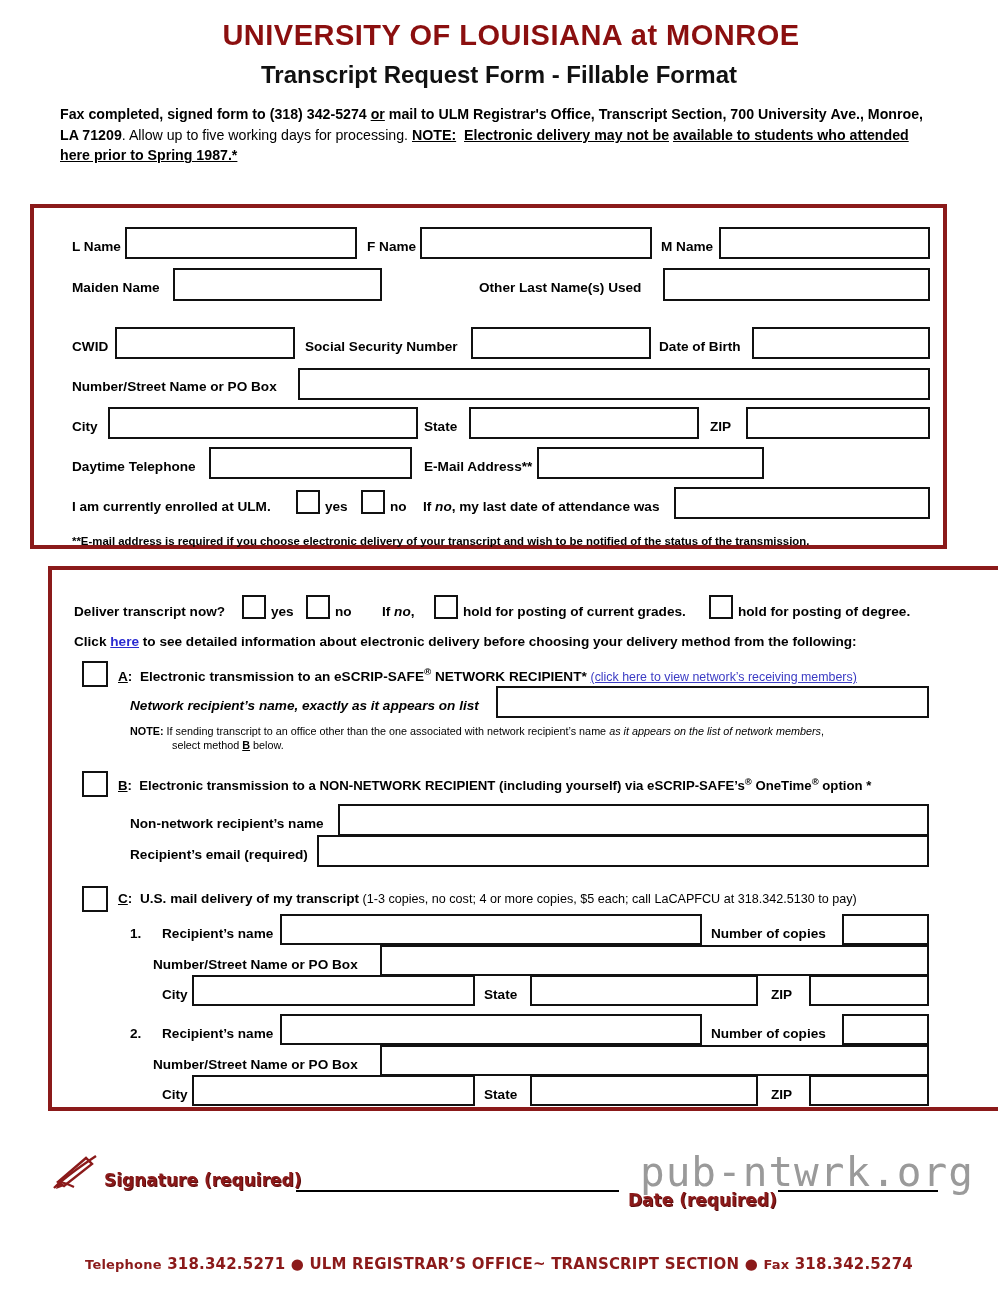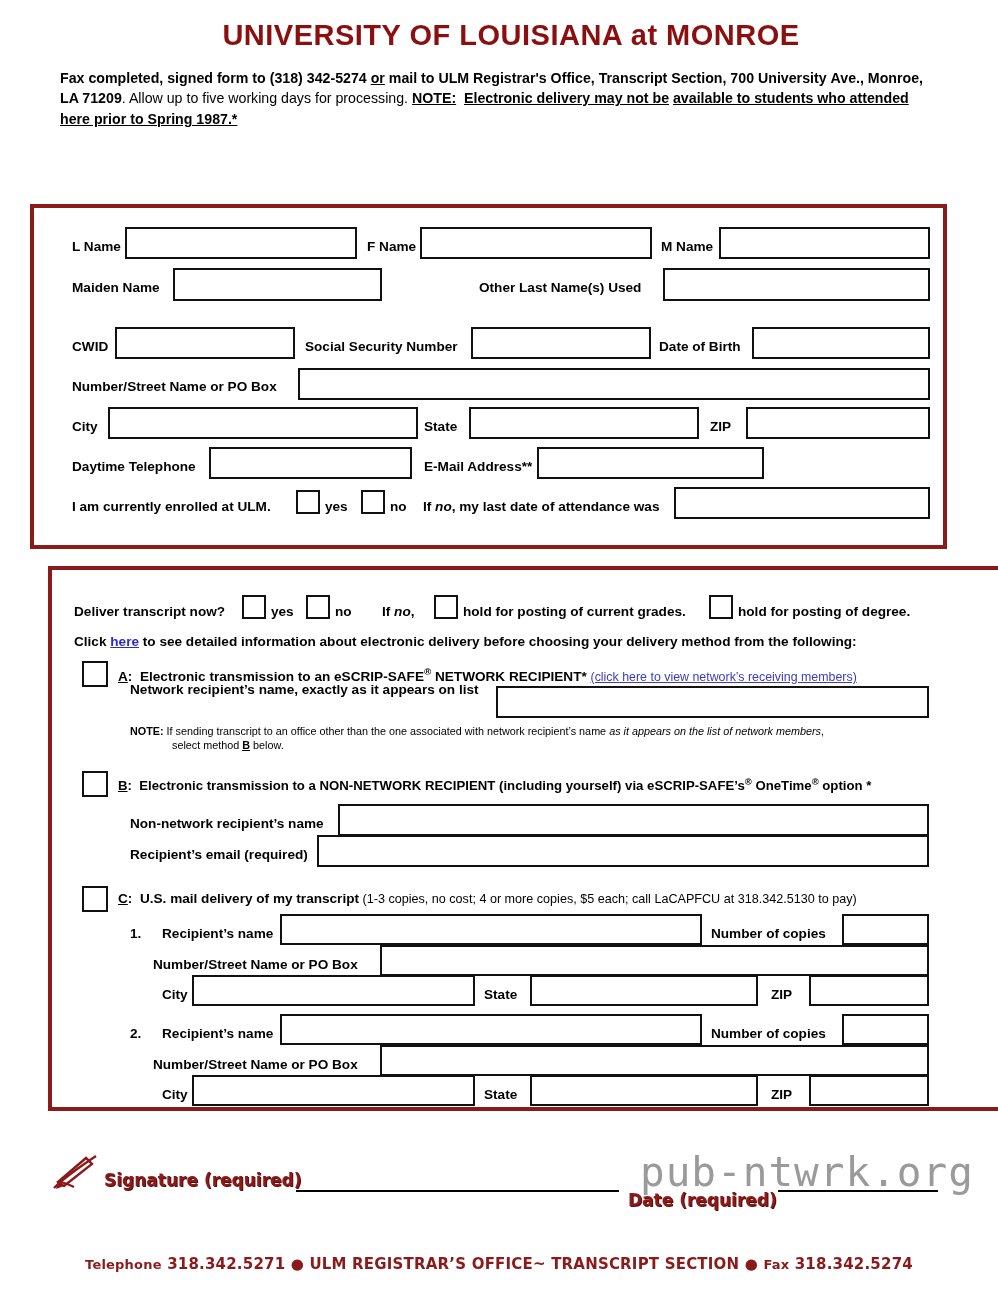--- a/index.html
+++ b/index.html
@@ -174,20 +174,21 @@
     color: #9a9a9a;
     letter-spacing: 1px;
     white-space: nowrap;
   }
 </style>
 </head>
 <body>
 
 <div class="hdr">
   <div class="univ-title">UNIVERSITY OF LOUISIANA at MONROE</div>
+  <div class="form-title">Transcript Request Form - Fillable Format</div>
 </div>
 
 <div class="intro">
   <span class="b">Fax completed, signed form to (318) 342-5274 </span><span class="b u">or</span><span class="b"> mail to ULM Registrar's Office, Transcript Section, 700 University</span>
   <span class="b">Ave., Monroe, LA  71209</span><span>.  Allow up to five  working days  for  processing.     </span><span class="b u">NOTE:</span><span class="b">&nbsp;&nbsp;</span><span class="b u">Electronic delivery may not be</span>
   <span class="b u">available to students who attended here prior to Spring 1987.*</span>
 </div>
 
 <div id="vlabel-student" class="vlabel">
   <span>Student Information</span>
@@ -230,20 +231,21 @@
   <input class="box" type="text" style="left: 503px; top: 239px; width: 227px; height: 32px;" value="">
 
   <div class="lbl" style="left:38px; top:292px;">I am currently enrolled at ULM.</div>
   <div class="cbx" style="left:262px; top:282px;"></div>
   <div class="lbl" style="left:291px; top:292px;">yes</div>
   <div class="cbx" style="left:327px; top:282px;"></div>
   <div class="lbl" style="left:356px; top:292px;">no</div>
   <div class="lbl" style="left:389px; top:292px;"><span>If </span><span class="i">no</span><span>,</span>&nbsp;<span>my last date of attendance was</span></div>
   <input class="box" type="text" style="left: 640px; top: 279px; width: 256px; height: 32px;" value="">
 
+  <div class="lbl-sm" style="left:38px; top:326px;">**E-mail address is required if you choose electronic delivery of your transcript and wish to be notified of the status of the transmission.</div>
 </div>
 
 <div id="vlabel-delivery" class="vlabel">
   <span>Transcript Delivery Information</span>
 </div>
 
 <div class="section" id="delivery-section">
 
   <div class="lbl" style="left:22px; top:35px;">Deliver transcript now?</div>
   <div class="cbx" style="left:190px; top:25px;"></div>
@@ -254,21 +256,21 @@
   <div class="cbx" style="left:382px; top:25px;"></div>
   <div class="lbl" style="left:411px; top:35px;">hold for posting of current grades.</div>
   <div class="cbx" style="left:657px; top:25px;"></div>
   <div class="lbl" style="left:686px; top:35px;">hold for posting of degree.</div>
 
   <div class="lbl" style="left:22px; top:65px;"><span>Click </span><span class="link">here</span><span> to see detailed information about electronic delivery before choosing your delivery method from the following:</span></div>
 
   <div class="cbx cbx-lg" style="left:30px; top:91px;"></div>
   <div class="lbl" style="left:66px; top:97px;"><span class="u">A</span><span>:</span>&nbsp;&nbsp;<span>Electronic transmission to an eSCRIP-SAFE</span><span class="reg">®</span><span> NETWORK RECIPIENT*</span>&nbsp;<span class="link-plain">(click here to view network’s receiving members)</span></div>
 
-  <div class="lbl" style="left:78px; top:113px;">Network recipient’s name, exactly as it appears on list</div>
+  <div class="lbl" style="left:78px; top:129px;font-style:italic;">Network recipient’s name, exactly as it appears on list</div>
   <input class="box" type="text" style="left: 444px; top: 116px; width: 433px; height: 32px;" value="">
 
   <div class="note-txt" style="left:78px; top:154px; width:800px;"><span class="b">NOTE:</span><span>  If sending transcript  to an office other than the one associated with network recipient’s name </span><span class="i">as it appears on the list of network members</span><span>,</span><br><span style="display:inline-block;width:42px;"></span><span>select method </span><span class="b u">B</span><span> below.</span></div>
 
   <div class="cbx cbx-lg" style="left:30px; top:201px;"></div>
   <div class="lbl" style="left:66px; top:207px; font-size:13.2px;"><span class="u">B</span><span>:</span>&nbsp;&nbsp;<span>Electronic transmission to a NON-NETWORK RECIPIENT (including yourself) via eSCRIP-SAFE’s</span><span class="reg">®</span><span> OneTime</span><span class="reg">®</span><span> option *</span></div>
 
   <div class="lbl" style="left:78px; top:247px;">Non-network recipient’s name</div>
   <input class="box" type="text" style="left: 286px; top: 234px; width: 591px; height: 32px;" value="">
 

